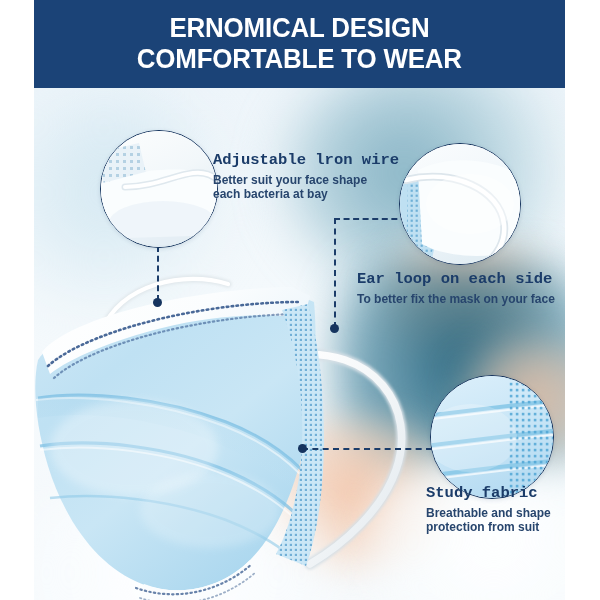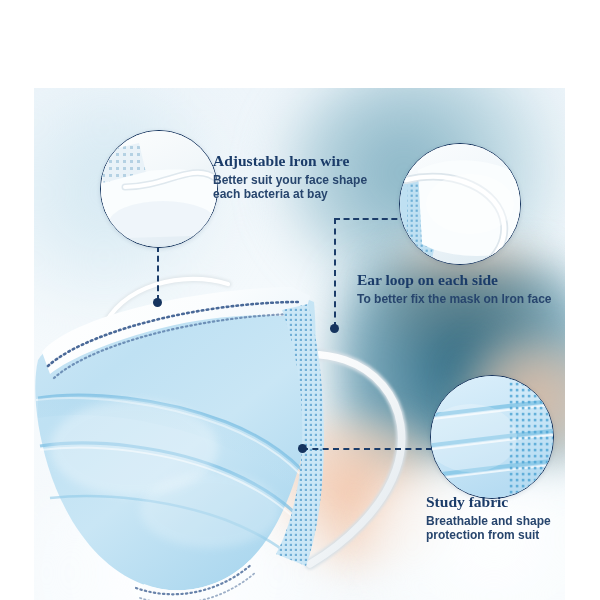--- a/index.html
+++ b/index.html
@@ -105,36 +105,40 @@
   .conn2{left:300px;top:130px;height:110px;}
   .dot2{left:296px;top:236px;}
   .conn2b{left:300px;top:130px;width:92px;}
   .conn3{left:268px;top:360px;width:130px;}
   .dot3{left:264px;top:356px;}
 
   
   .callout-text{position:absolute;}
   .ct-title{
     color:#1b3c69;font-weight:bold;font-size:15.5px;line-height:19px;
-    font-family:Liberation Serif, serif;white-space:nowrap;
+    font-family:Liberation Mono, monospace;white-space:nowrap;
     margin:0 0 3px 0;
   }
   .ct-body{
     color:#27456d;font-size:12px;line-height:14px;
     font-family:"Liberation Sans", sans-serif;margin:0;font-weight:600;
   }
   .t1{left:179px;top:63px;}
   .t2{left:323px;top:182px;}
-  .t3{left:392px;top:396px;margin-top:8px;}
+  .t3{left:392px;top:396px;}
 </style>
 </head>
 <body>
 
 <div class="poster">
 
+  <div class="header">
+    <div class="line">ERNOMICAL DESIGN</div>
+    <div class="line">COMFORTABLE TO WEAR</div>
+  </div>
 
   <div class="stage">
 
     <div class="bg-blob bg-left-wash"></div>
     <div class="bg-blob bg-scrub-top"></div>
     <div class="bg-blob bg-skin-a"></div>
     <div class="bg-blob bg-scrub-dark"></div>
     <div class="bg-blob bg-skin-b"></div>
     <div class="bg-blob bg-skin-hand"></div>
     <div class="bg-blob bg-white-coat"></div>
@@ -309,21 +313,21 @@
     </div>
 
     <div class="callout-text t1">
       <p class="ct-title">Adjustable lron wire</p>
       <p class="ct-body">Better suit your face shape</p>
       <p class="ct-body">each bacteria at bay</p>
     </div>
 
     <div class="callout-text t2">
       <p class="ct-title">Ear loop on each side</p>
-      <p class="ct-body">To better fix the mask on lron face</p>
+      <p class="ct-body">To better fix the mask on your face</p>
     </div>
 
     <div class="callout-text t3">
       <p class="ct-title">Study fabric</p>
       <p class="ct-body">Breathable and shape</p>
       <p class="ct-body">protection from suit</p>
     </div>
 
   </div>
 </div>

